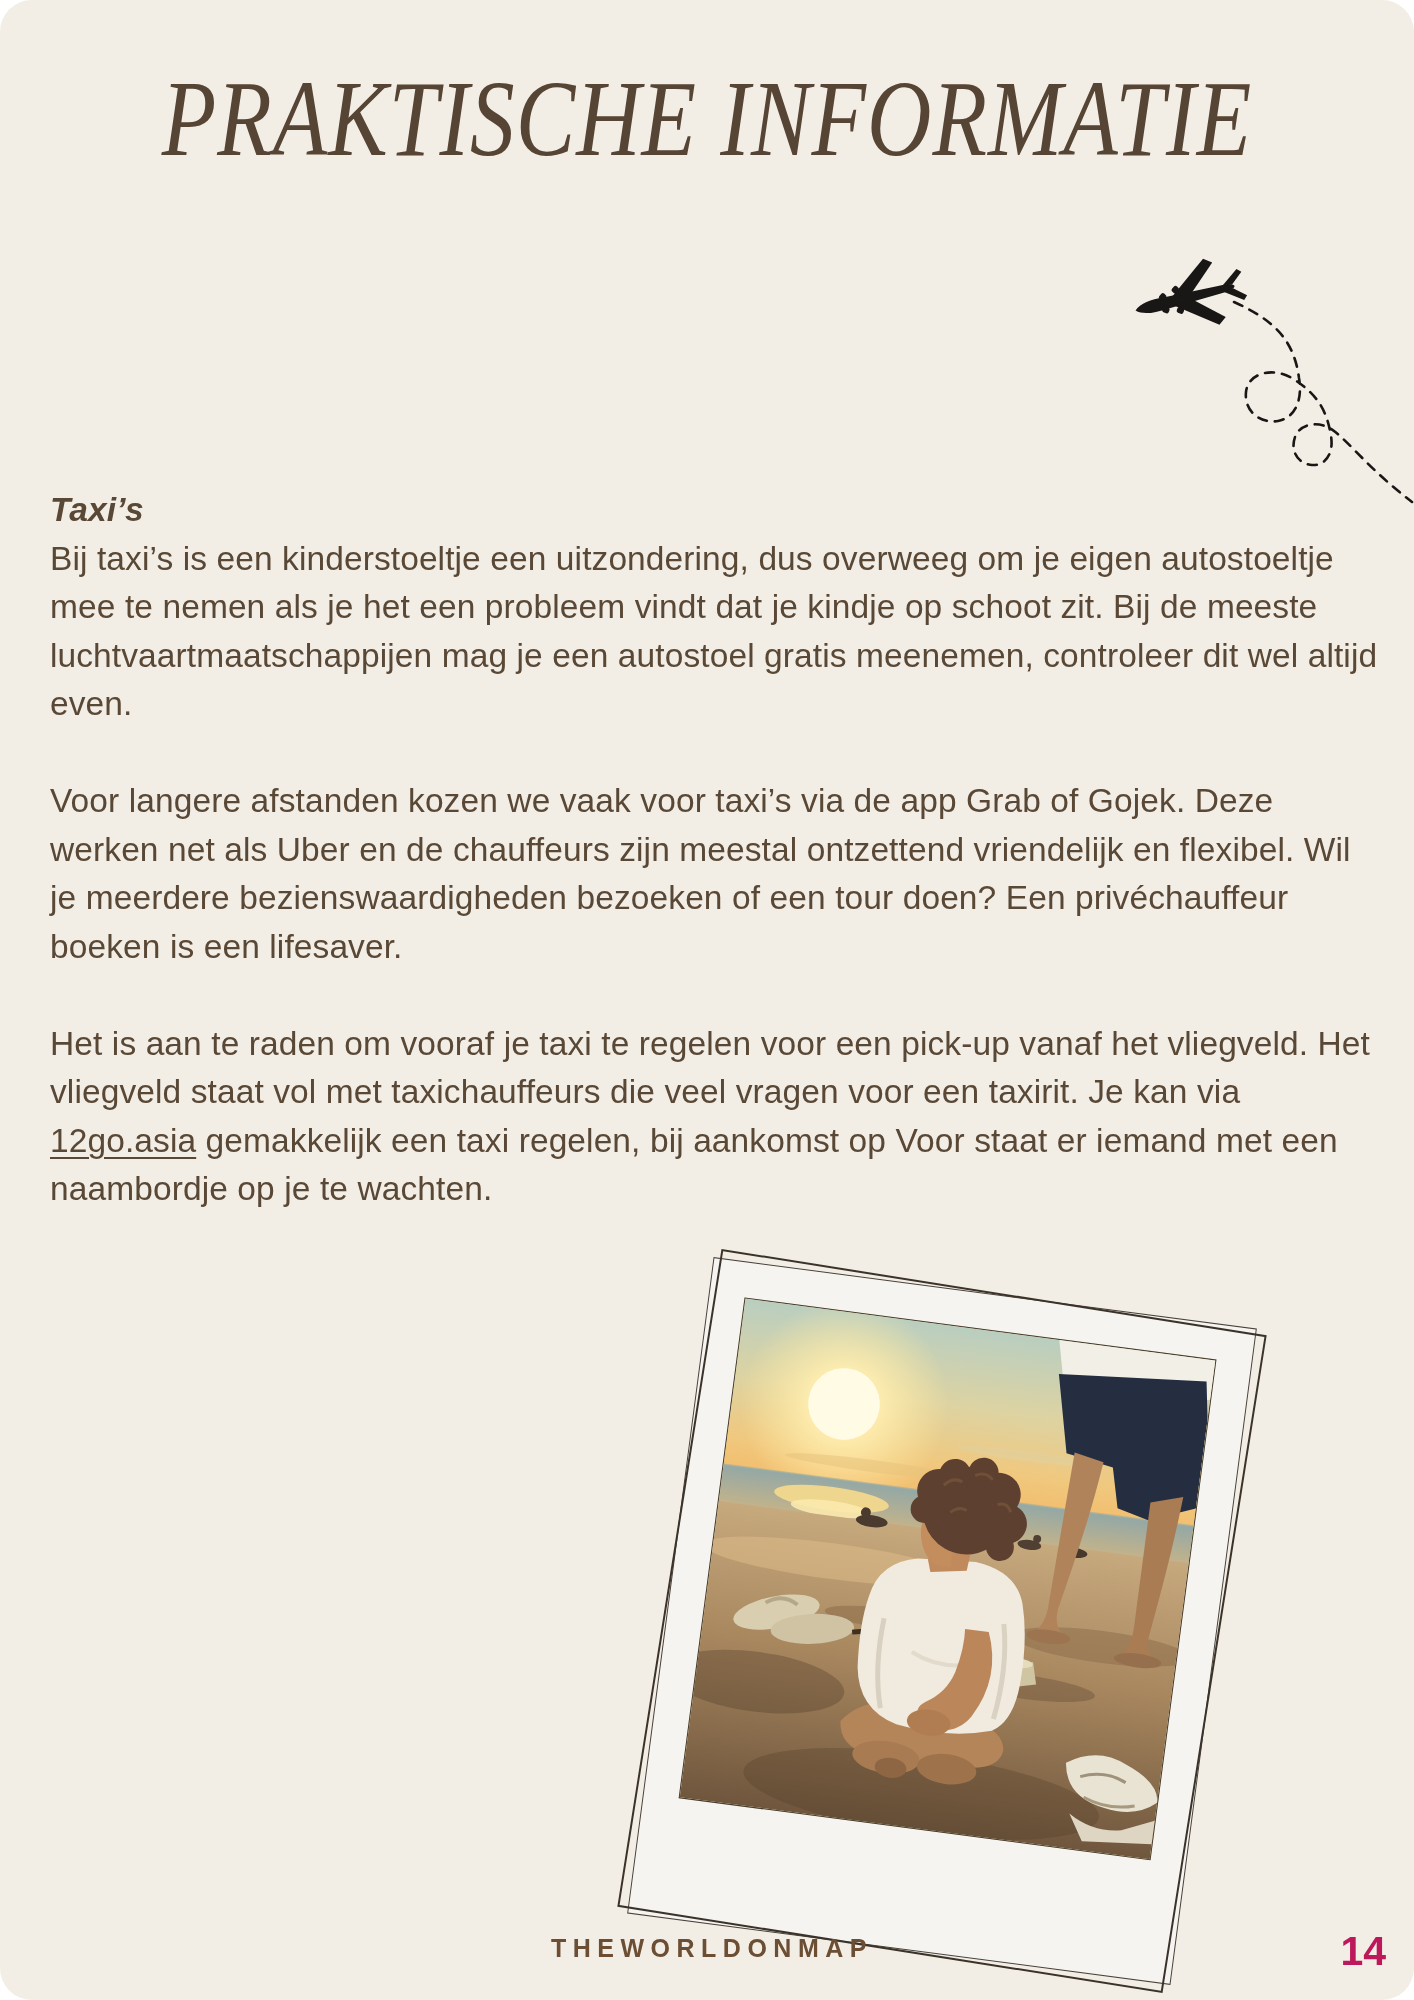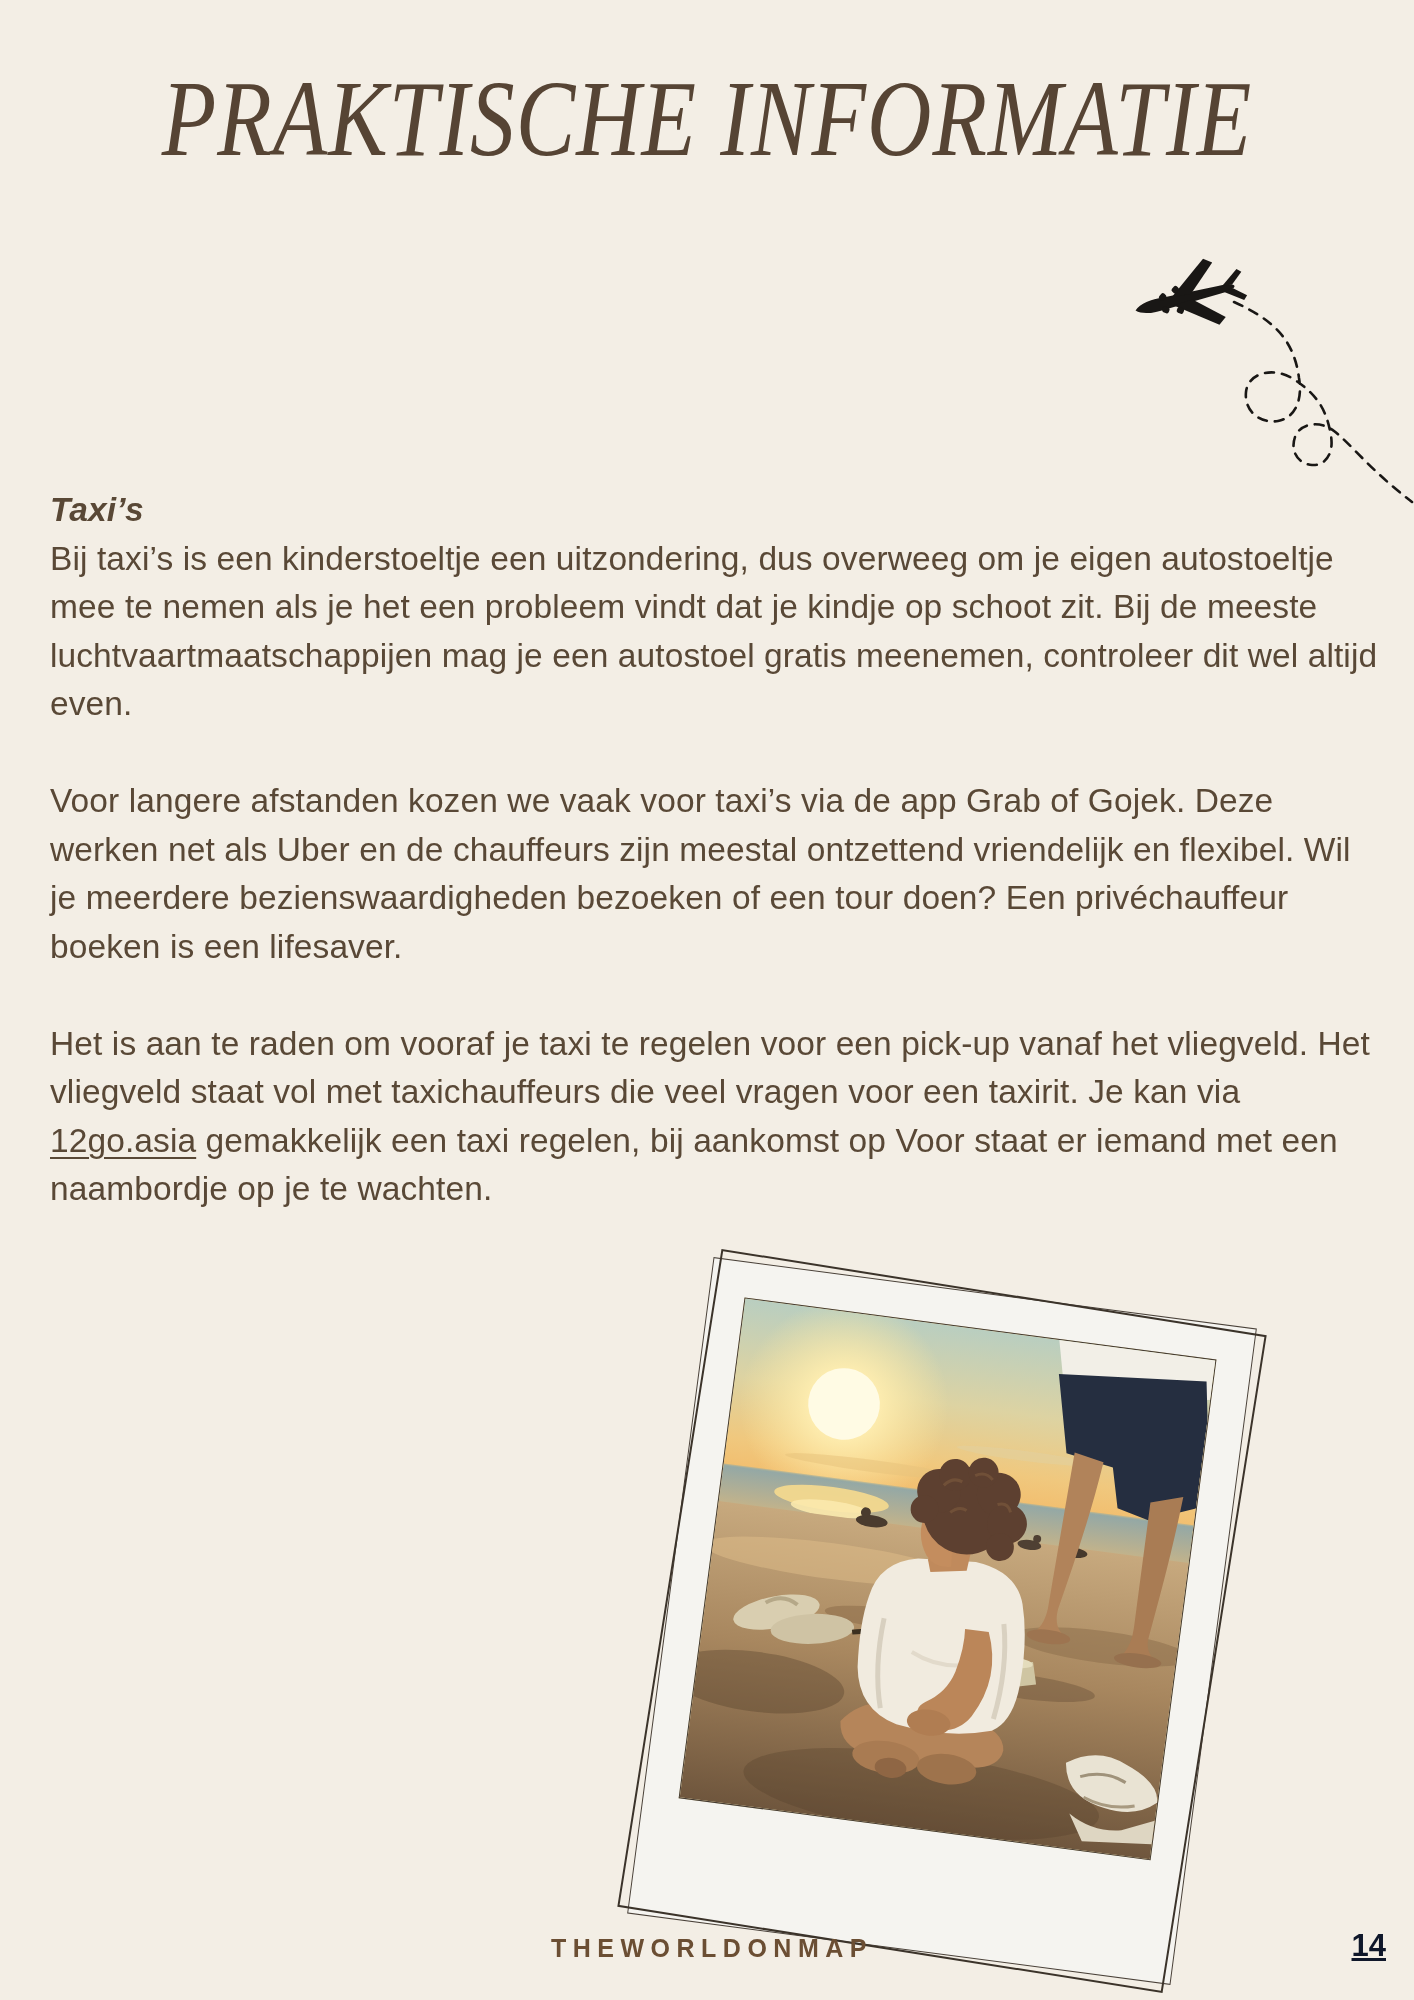--- a/index.html
+++ b/index.html
@@ -2,20 +2,21 @@
 <html><head>
 <meta charset="utf-8">
 <style>
   html,body{margin:0;padding:0;}
   body{font-family:"Liberation Sans",sans-serif;}
   .page{
     position:relative;
     width:1414px;height:2000px;
     background:#f3eee5;
     overflow:hidden;
+    border-radius:32px;
   }
   .page-title{
     position:absolute;top:56px;left:0;width:100%;
     margin:0;text-align:center;
     font-family:"Liberation Serif",serif;
     font-style:italic;font-weight:400;
     font-size:92px;color:#564434;
     letter-spacing:1px;
     transform:scale(0.97,1.18);
     transform-origin:center top;
@@ -81,23 +82,22 @@
   .footer-brand{
     position:absolute;left:551px;top:1934px;
     font-size:25px;font-weight:600;
     letter-spacing:6.5px;
     color:#6b4e33;
     white-space:nowrap;
     text-align:center;
   }
   .page-number{
     position:absolute;right:28px;top:1928px;
-    font-size:31px;font-weight:bold;
-    color:#0f172a;
-    text-decoration:underline;
+    font-size:41px;font-weight:bold;
+    color:#be185d;
   }
 </style>
 </head>
 <body>
 
 <div class="page">
 
   <h1 class="page-title">PRAKTISCHE INFORMATIE</h1>
 
   <svg class="plane-deco" viewBox="0 0 292 272" aria-hidden="true">

